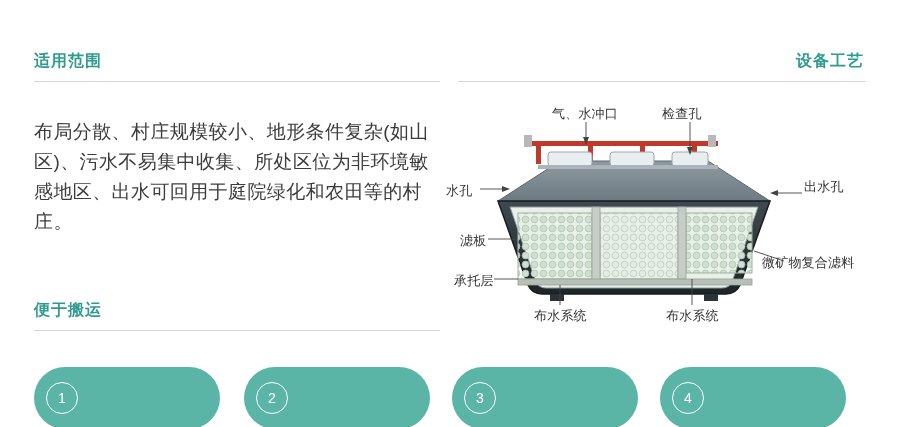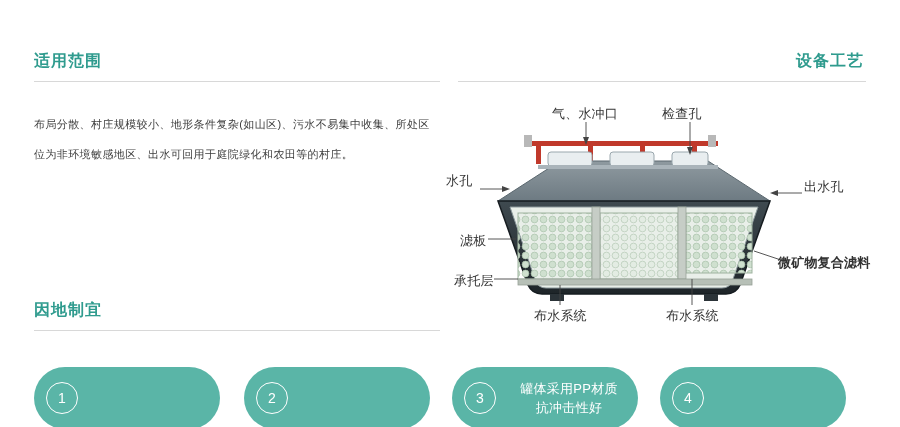--- a/index.html
+++ b/index.html
@@ -40,23 +40,23 @@
     background: #d8d8d8;
   }
   #rule-scope { left: 34px; top: 48px; width: 406px; }
   #rule-process { left: 458px; top: 48px; width: 408px; }
   #rule-features { left: 34px; top: 297px; width: 406px; }
 
   
   #scope-text {
     position: absolute;
     left: 34px;
-    top: 76px;
+    top: 84px;
     width: 400px;
-    font-size: 11px;
+    font-size: 19px;
     line-height: 30px;
     color: #3c3c3c;
     letter-spacing: 0.4px;
   }
 
   
   .feature {
     position: absolute;
     top: 334px;
     width: 186px;
@@ -215,40 +215,38 @@
         <path d="M54,190 L78,190"></path>
 
         <path d="M120,196 L120,216"></path>
 
         <path d="M252,190 L252,216"></path>
       </g>
     </svg>
 
     <div class="dlabel" style="left:112px; top:16px;">气、水冲口</div>
     <div class="dlabel" style="left:222px; top:16px;">检查孔</div>
-    <div class="dlabel" style="left:6px; top:83px;">水孔</div>
+    <div class="dlabel" style="left:6px; top:93px;">水孔</div>
     <div class="dlabel" style="left:364px; top:89px;">出水孔</div>
     <div class="dlabel" style="left:20px; top:143px;text-align:center;">滤板</div>
-    <div class="dlabel" style="left:338px; top:165px;font-weight:bold;">微矿物复合滤料</div>
+    <div class="dlabel" style="left:322px; top:165px;">微矿物复合滤料</div>
     <div class="dlabel" style="left:14px; top:183px;">承托层</div>
     <div class="dlabel" style="left:94px; top:218px;">布水系统</div>
     <div class="dlabel" style="left:226px; top:218px;">布水系统</div>
   </div>
 
-  <div class="section-title" id="title-features">因地制宜</div>
+  <div class="section-title" id="title-features">便于搬运</div>
   <div class="rule" id="rule-features"></div>
 
   <div class="feature" id="feature-1">
     <div class="feature-num">1</div>
   </div>
   <div class="feature" id="feature-2">
     <div class="feature-num">2</div>
   </div>
   <div class="feature" id="feature-3">
     <div class="feature-num">3</div>
-    <div class="feature-label">罐体采用PP材质
-抗冲击性好</div>
   </div>
   <div class="feature" id="feature-4">
     <div class="feature-num">4</div>
   </div>
 
 </div>
 
 </body></html>

